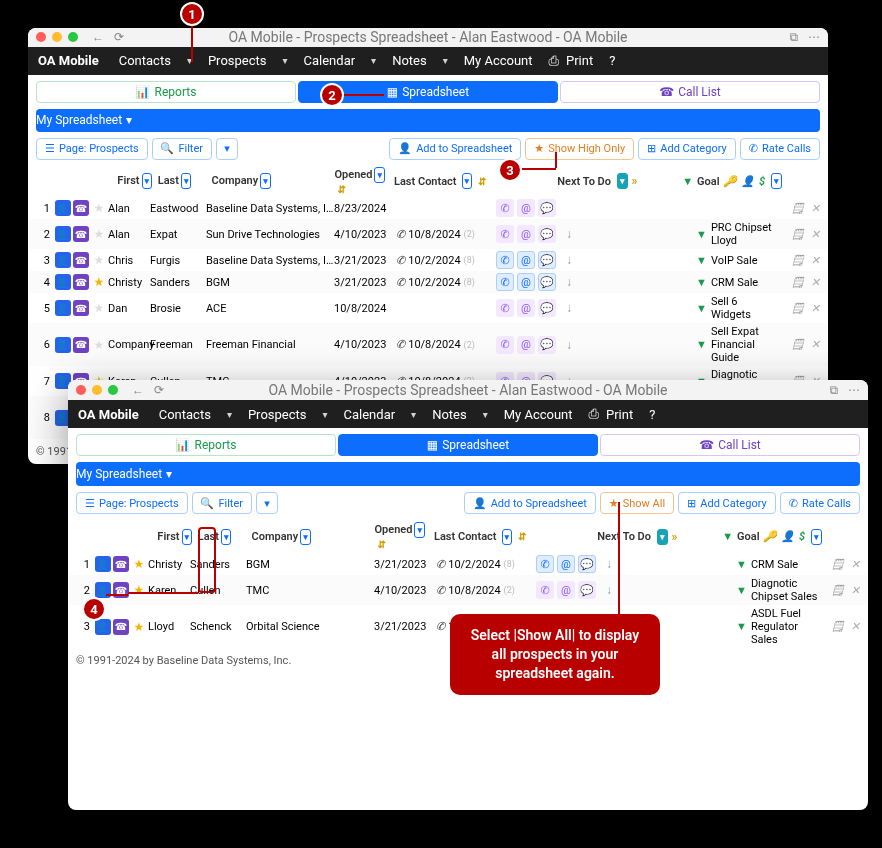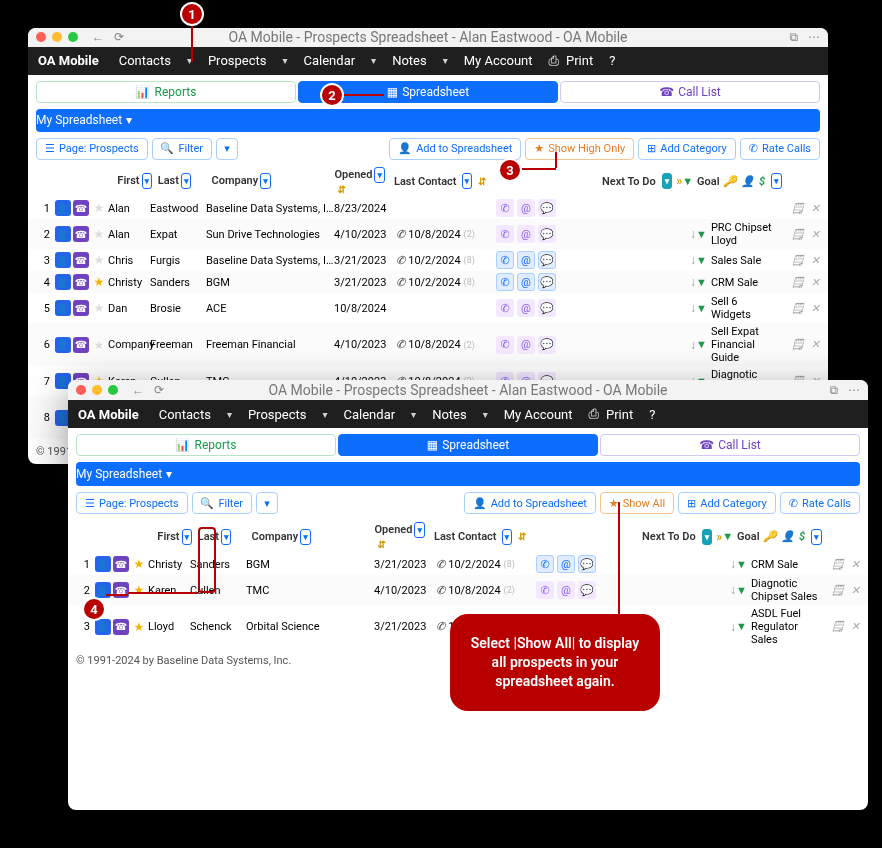--- a/index.html
+++ b/index.html
@@ -113,21 +113,21 @@
   .c-num { width: 18px; text-align: right; padding-right: 4px; }
   .c-person { width: 18px; display:flex; justify-content:center; }
   .c-pin { width: 18px; display:flex; justify-content:center; }
   .c-star { width: 18px; display:flex; justify-content:center; }
   .c-first { width: 42px; }
   .c-last { width: 56px; }
   .c-company { width: 128px; white-space: nowrap; overflow: hidden; text-overflow: ellipsis; }
   .c-opened { width: 62px; }
   .c-last-contact { width: 100px; display:flex; align-items:center; gap:3px; }
   .c-actions { width: 70px; display:flex; gap:3px; }
-  .c-todo { width: 130px; display:flex; align-items:center; gap:4px; justify-content:flex-end; }
+  .c-todo { width: 130px; display:flex; align-items:center; gap:4px; }
   .c-goal { flex: 1; display:flex; align-items:center; gap:4px; }
   .c-end { width: 40px; display:flex; gap:6px; justify-content:flex-end; color:#aaa; }
   .ddbtn { display:inline-flex; height:16px; border:1px solid #0d6efd; border-radius:3px; align-items:center; justify-content:center; padding:0 2px; color:#0d6efd; font-size:9px; margin-left:2px; }
   .ddbtn.teal { background:#17a2b8; border-color:#17a2b8; color:#fff; }
   .sortarr { color:#d19a00; margin-left:3px; font-size:10px; }
   .pill {
     width: 18px; height: 18px; border-radius: 3px;
     display: flex; align-items: center; justify-content: center;
     font-size: 11px;
   }
@@ -165,22 +165,22 @@
   }
   .leader {
     position:absolute;
     background:#b80000;
     z-index:40;
   }
   .callout {
     position:absolute;
     background:#b80000;
     color:#fff;
-    padding:20px 16px;
-    border-radius:18px;
+    padding:12px 16px;
+    border-radius:10px;
     font-size:14px;
     font-weight:600;
     text-align:center;
     line-height:1.35;
     z-index:50;
     width:210px;
   }
   .redbox {
     position:absolute;
     border:2px solid #b80000;
@@ -405,21 +405,21 @@
       <span class="c-actions">
         <span class="pill phone-b">✆</span>
         <span class="pill at-b">@</span>
         <span class="pill chat-b">💬</span>
       </span>
       <span class="c-todo">
           <span class="arrow-down">↓</span>
         </span>
       <span class="c-goal">
           <i class="funnel">▼</i> 
-          <span>Sales Sale</span>
+          <span>VoIP Sale</span>
         </span>
       <span class="c-end">
           <i class="note-i">🗒</i>
           <i class="close-i">✕</i>
         </span>
     </div>
       <div class="datarow">
       <span class="c-num">4</span>
       <span class="c-person">
           <span class="person-icon-box">👤</span>

